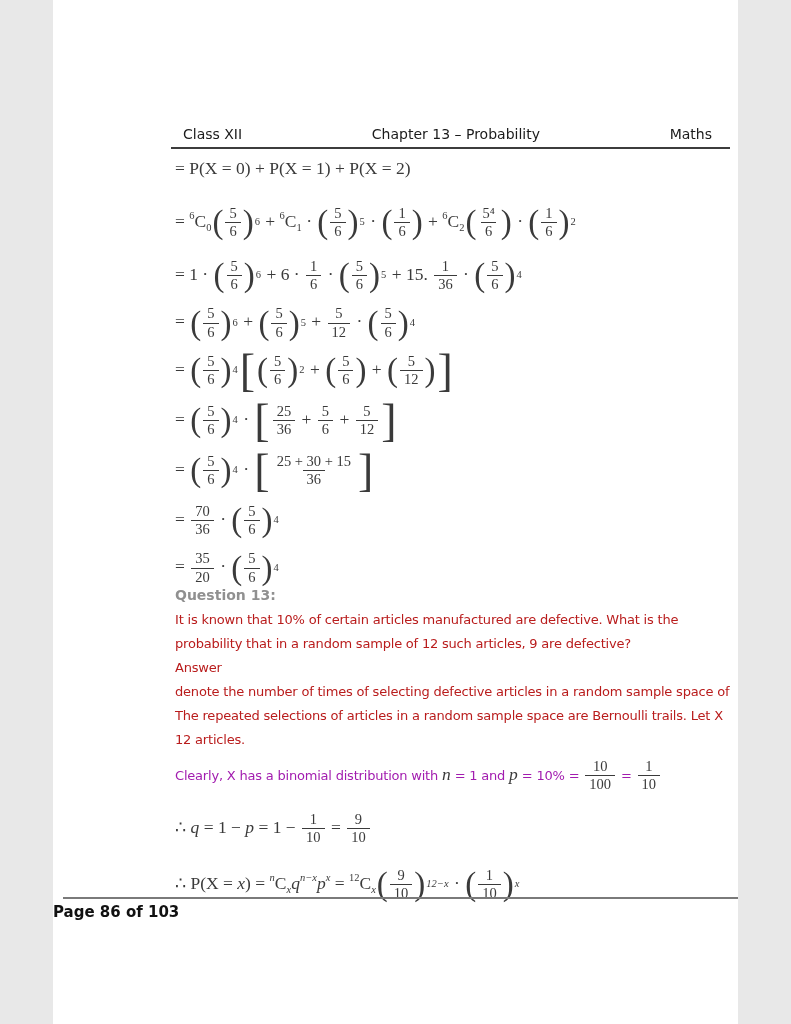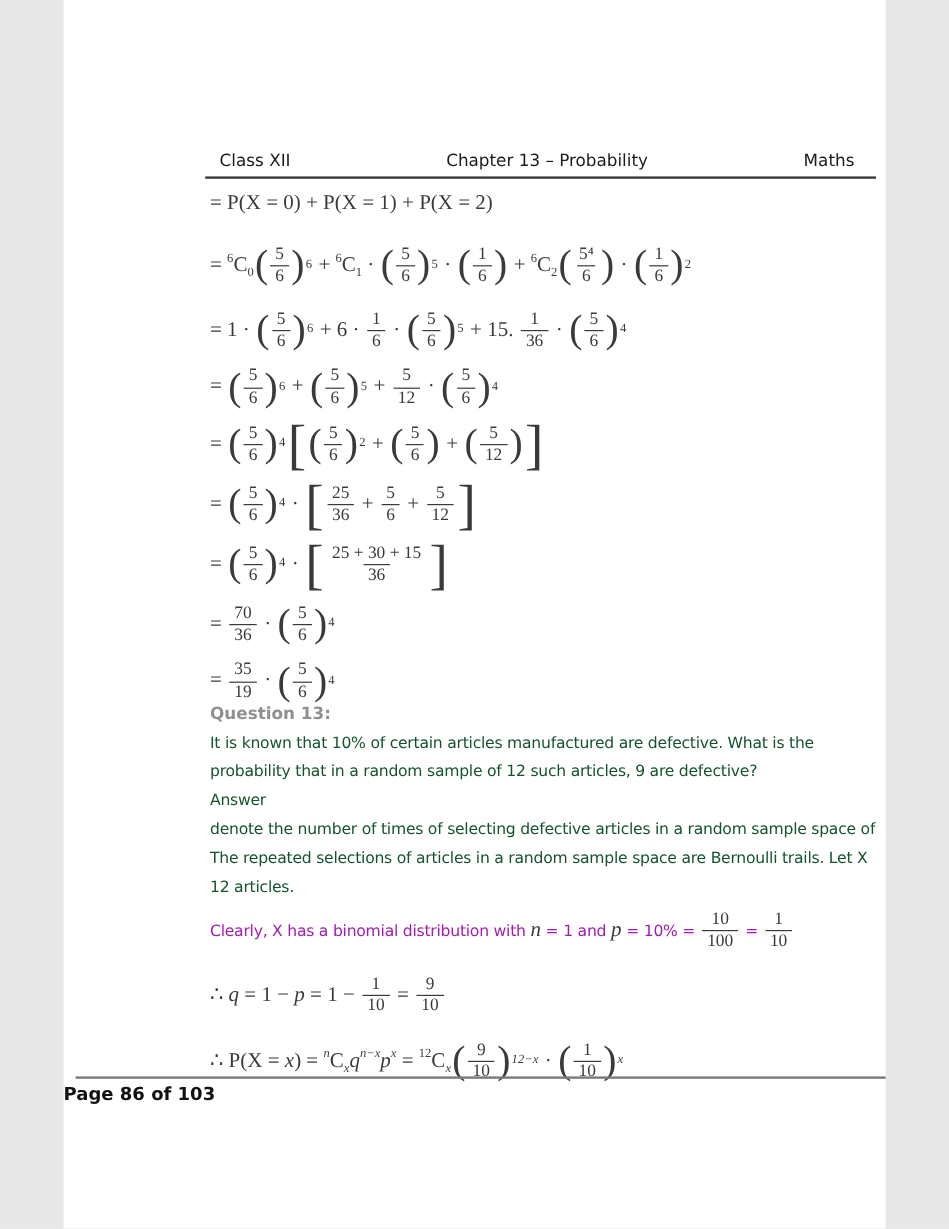--- a/index.html
+++ b/index.html
@@ -34,21 +34,21 @@
   }
   .num,.den{padding:0 4px;}
   .den{border-top:1px solid #3a3a3a;}
   .pf{display:inline-flex;align-items:center;vertical-align:middle;margin:0 1px;}
   .paren{font-size:33px;line-height:1;font-weight:400;}
   .exp{font-size:10.5px;align-self:flex-start;margin:-1px 0 0 1px;}
   .bracket{font-size:46px;line-height:1;vertical-align:middle;font-weight:300;margin:0 1px;}
   
   .qblock{position:absolute;left:122px;top:582px;}
   .q-label{font-size:14px;font-weight:bold;color:#909090;line-height:26px;}
-  .body-line{font-size:13px;line-height:24px;letter-spacing:-0.2px;white-space:pre;color:#14532d;}
+  .body-line{font-size:13px;line-height:24px;letter-spacing:-0.2px;white-space:pre;color:#b91c1c;}
   .a-label{font-size:13px;line-height:24px;}
   .text-line .mt{
     font-family:"DejaVu Sans","Liberation Sans",sans-serif;
     font-size:13px;letter-spacing:-0.2px;color:#a21caf;
   }
   
   .footer-rule{position:absolute;left:10px;top:897px;width:771px;border-top:2px solid #7a7a7a;}
   .footer-text{position:absolute;left:0;top:903px;width:791px;text-align:left;font-weight:bold;font-size:15px;color:#111;}
 </style>
 </head>
@@ -230,21 +230,21 @@
           <span class="paren">(</span>
           <span class="frac">
             <span class="num">5</span>
             <span class="den">6</span>
           </span>
           <span class="paren">)</span>
           <span class="exp">4</span>
         </span></div>
       <div class="eq-line"><span class="mt">= </span><span class="frac">
           <span class="num">35</span>
-          <span class="den">19</span>
+          <span class="den">20</span>
         </span><span class="mt"> · </span><span class="pf">
           <span class="paren">(</span>
           <span class="frac">
             <span class="num">5</span>
             <span class="den">6</span>
           </span>
           <span class="paren">)</span>
           <span class="exp">4</span>
         </span></div>
     </div>

